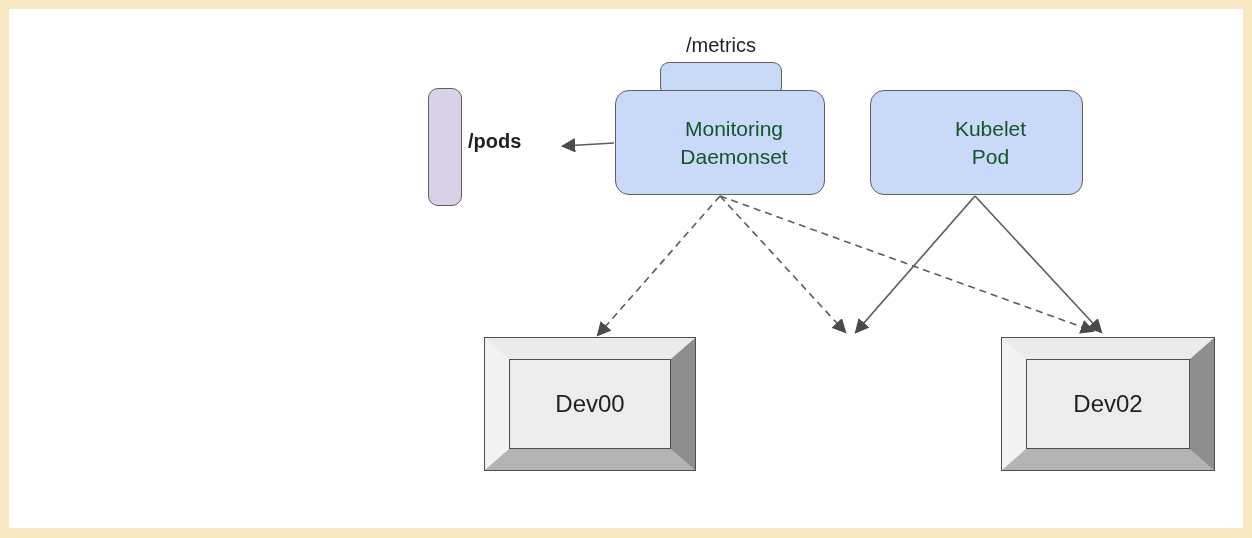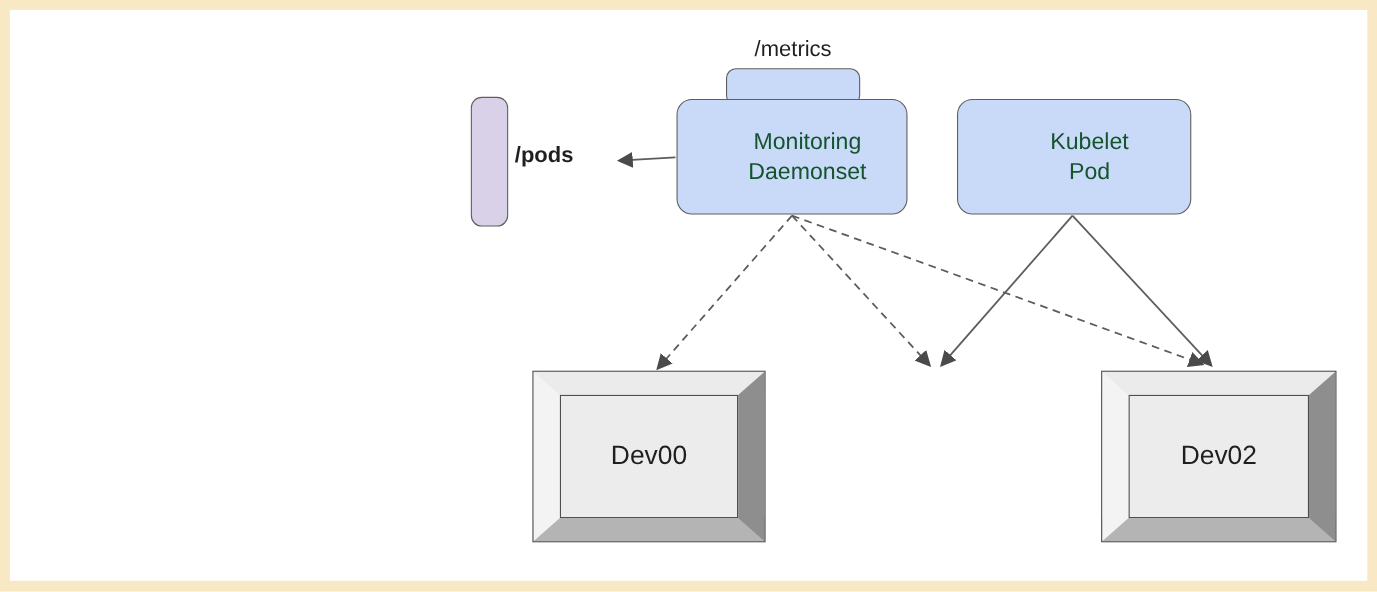--- a/index.html
+++ b/index.html
@@ -62,21 +62,21 @@
   .endpoint-label {
     position: absolute;
     font-size: 20px; color: #1f1f1f;
   }
   .metrics-label { left: 660px; top: 34px; width: 122px; text-align: center; }
   .pods-label    { left: 468px; top: 130px; font-weight: bold; }
 
   
   .dev {
     position: absolute;
-    width: 210px; height: 154px;
+    width: 210px; height: 132px;
     box-sizing: border-box;
     border-style: solid;
     border-width: 21px 24px 21px 24px;
     border-color: #ebebeb #8e8e8e #b4b4b4 #f3f3f3;
     outline: 1.5px solid #4f4f4f;
     background: #ececec;
   }
   .dev-face {
     width: 100%; height: 100%;
     box-sizing: border-box;

